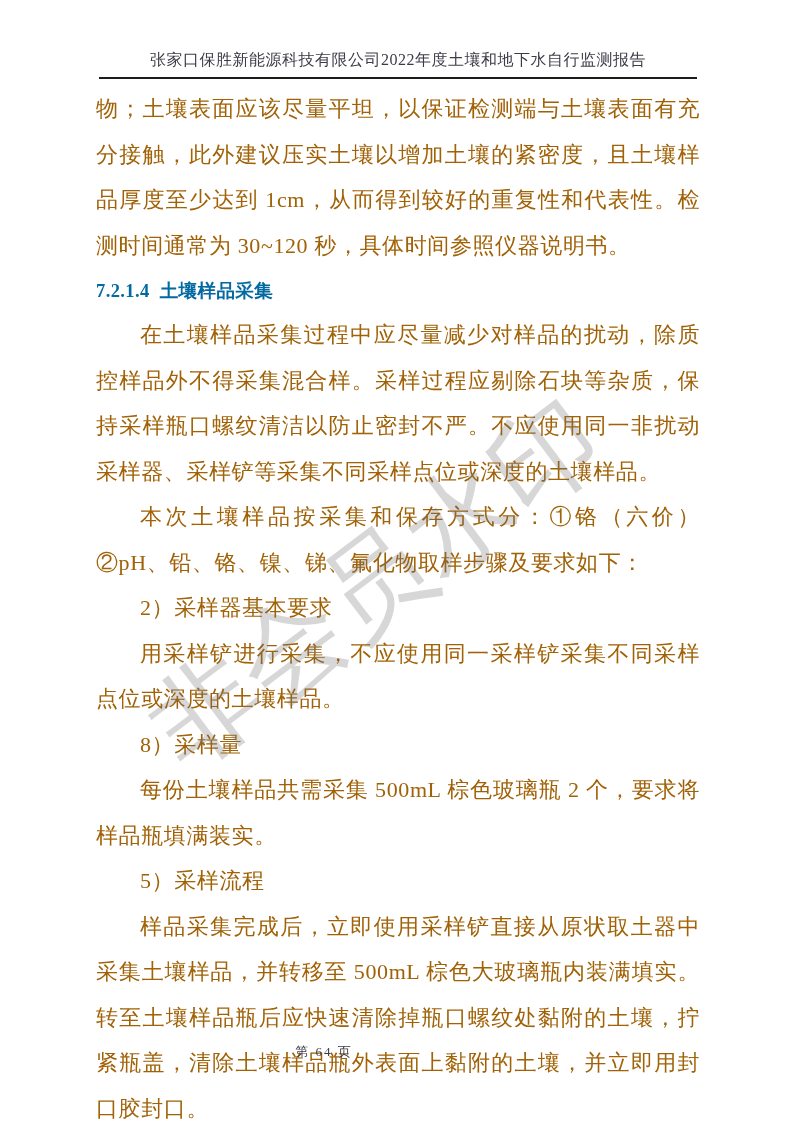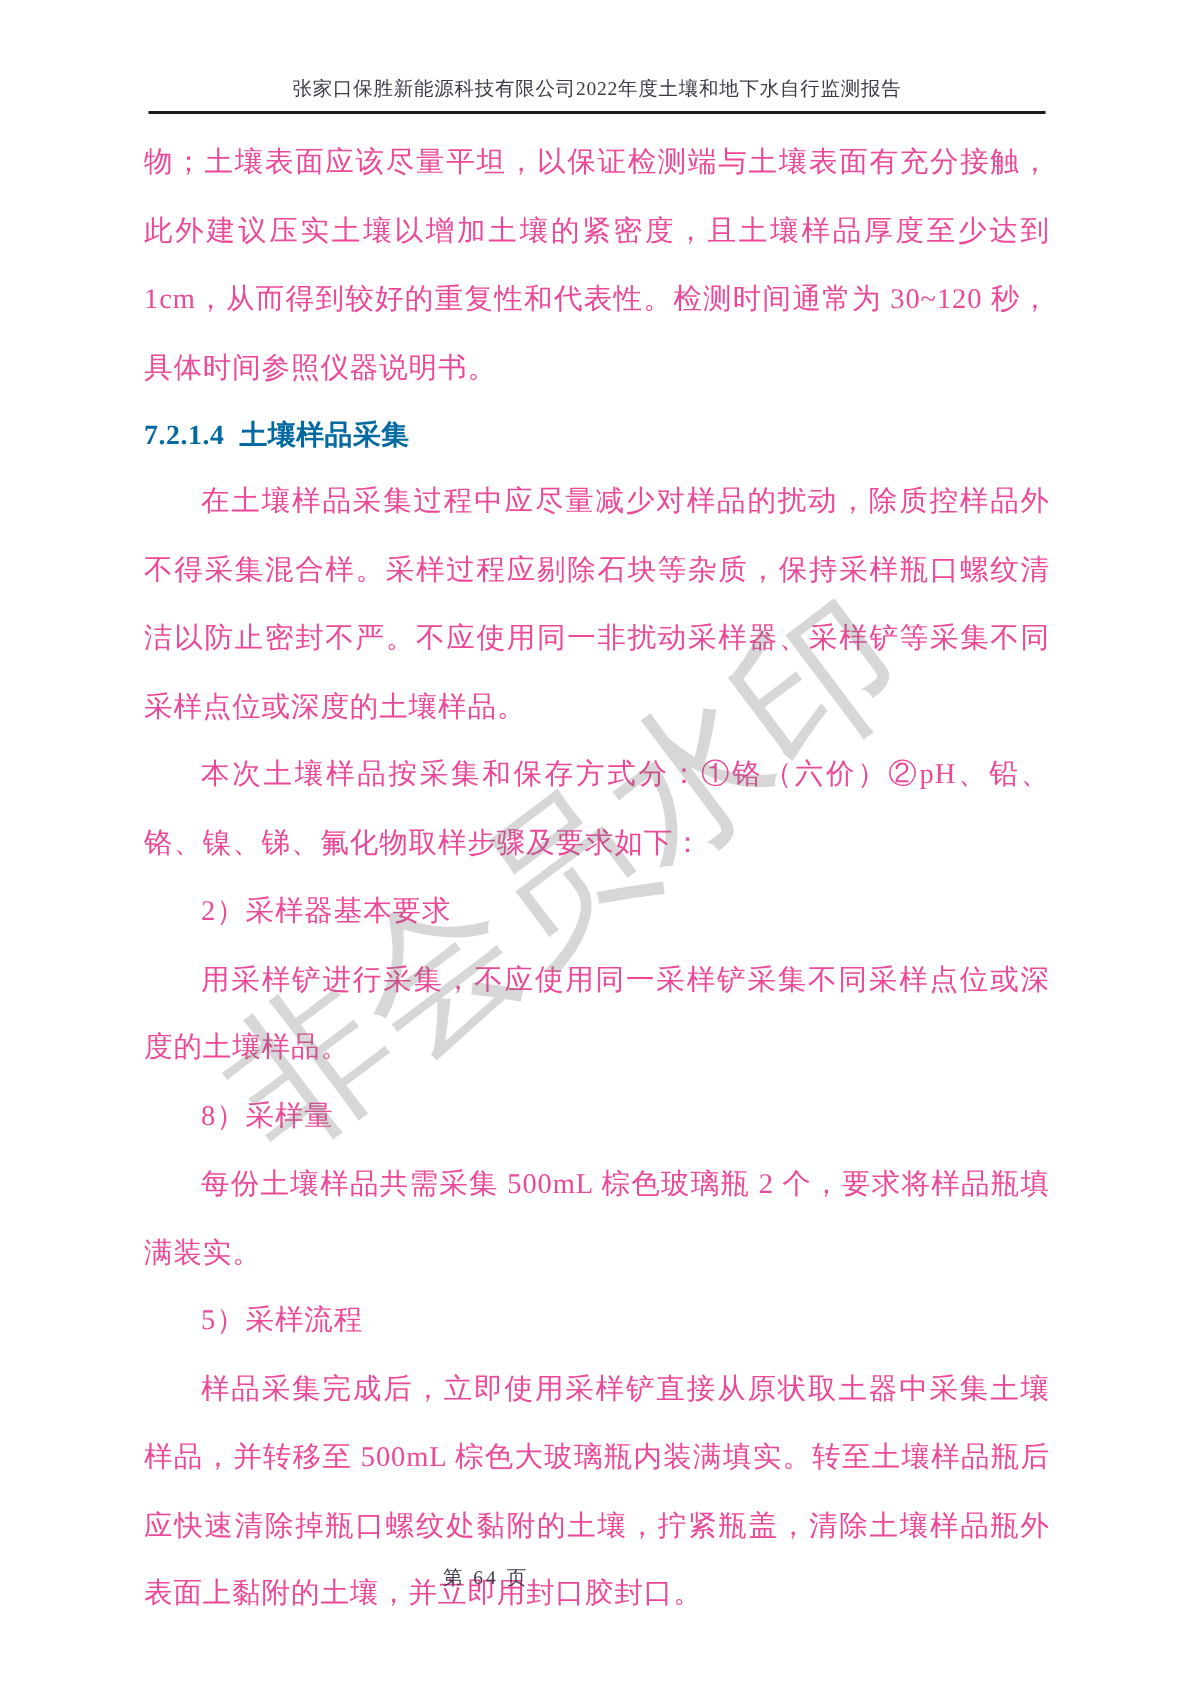--- a/index.html
+++ b/index.html
@@ -16,41 +16,41 @@
     font-family: "Liberation Serif", "DejaVu Serif", serif;
     color: #343438;
   }
   
   .header {
     position: absolute;
     top: 50px;
     left: 99px;
     width: 598px;
     text-align: center;
-    font-size: 13px;
+    font-size: 16px;
     letter-spacing: 0.5px;
     color: #3c3c48;
     padding-bottom: 6px;
     border-bottom: 2px solid #1c1c1c;
   }
   
   .content {
     position: absolute;
     top: 86px;
     left: 96px;
     width: 604px;
   }
   .content p {
     margin: 0;
-    font-size: 19px;
+    font-size: 22px;
     line-height: 45.5px;
     letter-spacing: 0.6px;
     text-align: justify;
     text-justify: inter-ideograph;
-    color: #ec4899;
+    color: #a16207;
   }
   .content p.indent { text-indent: 2em; }
   .section-heading {
     margin: 3px 0 1px 0;
     font-size: 18.5px;
     line-height: 40px;
     font-weight: bold;
     letter-spacing: 0.4px;
     color: #0369a1;
   }

